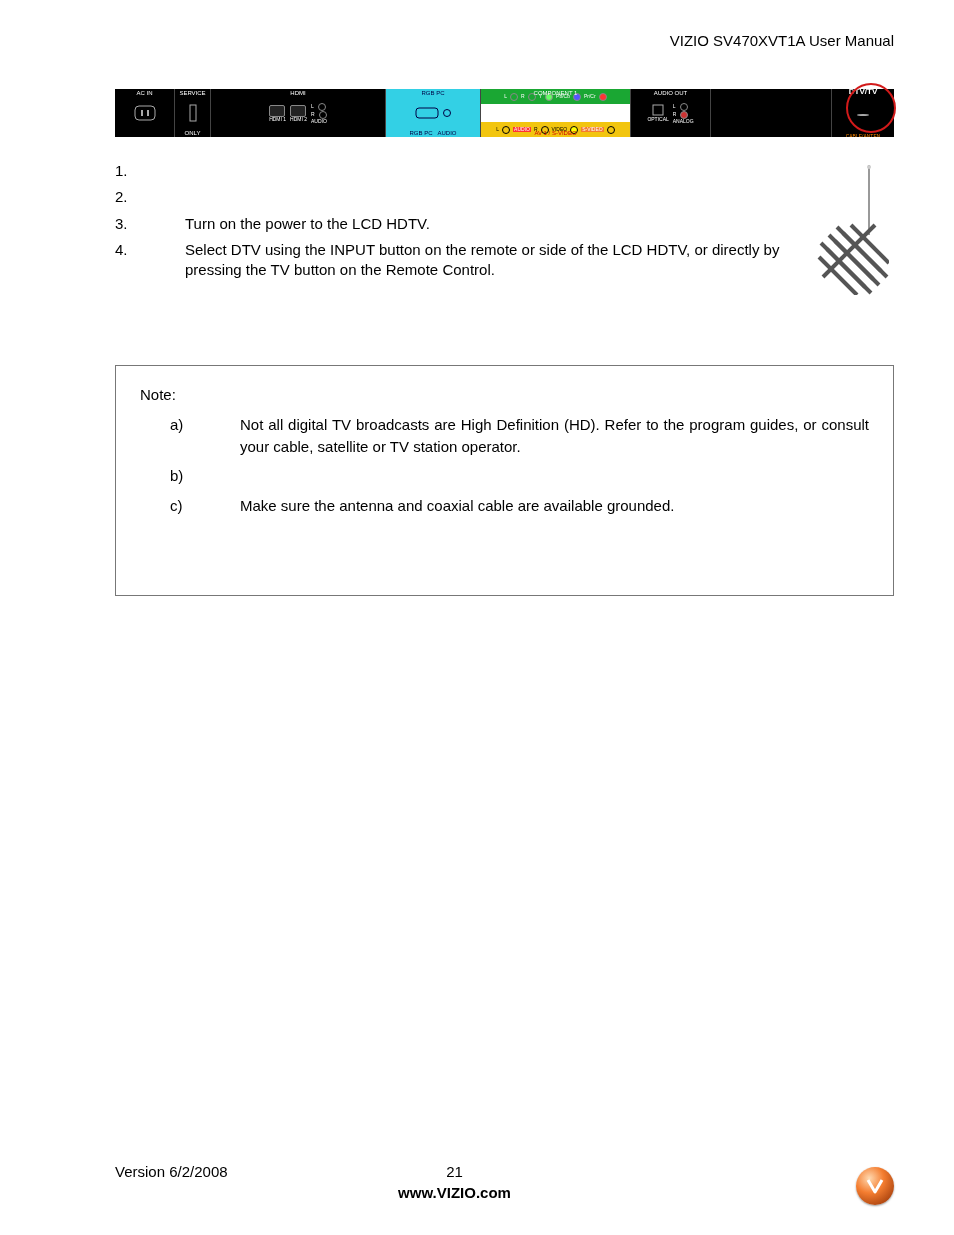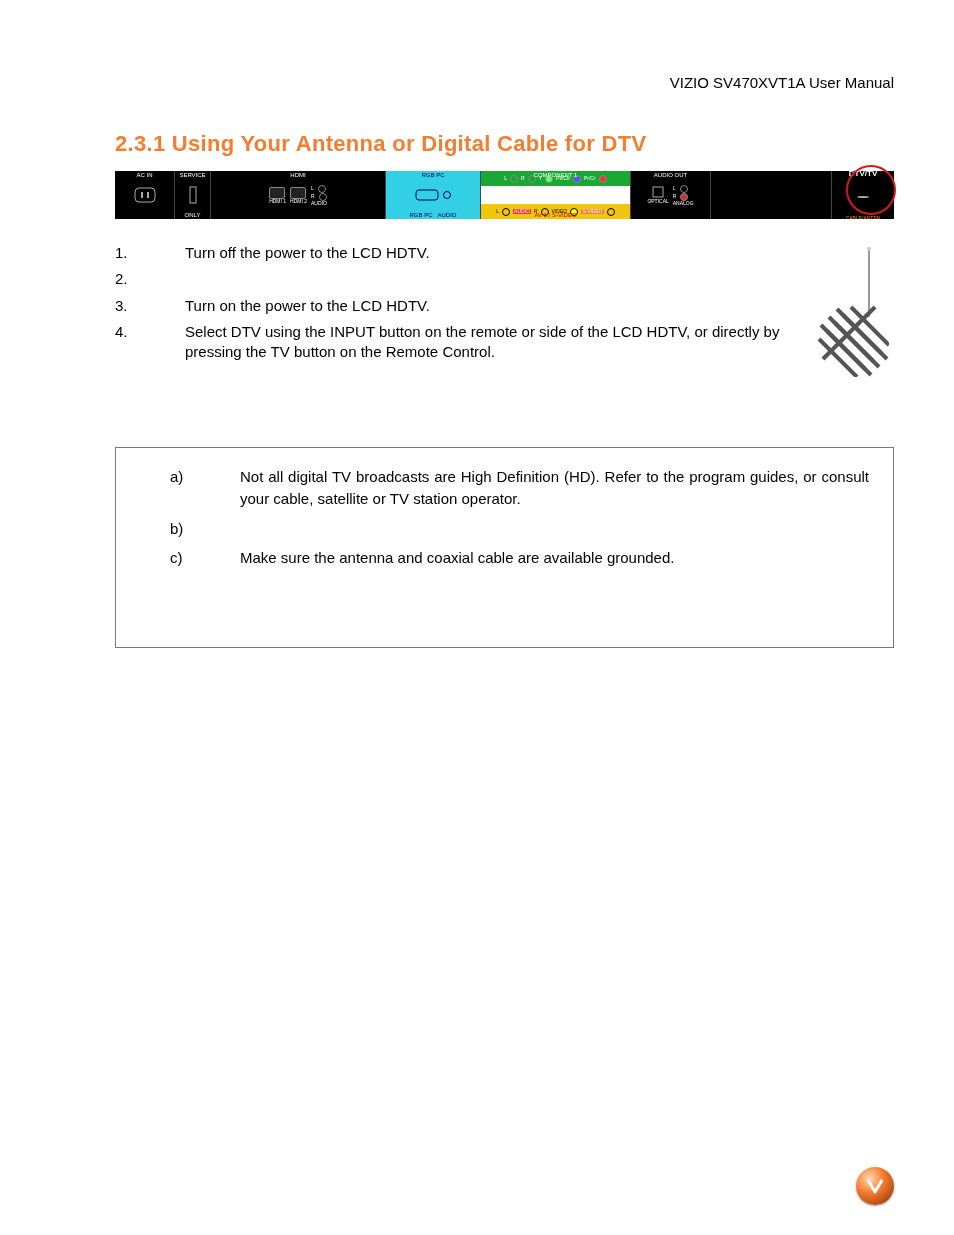--- a/index.html
+++ b/index.html
@@ -8,21 +8,21 @@
     background: #fff;
     font-family: Arial, Helvetica, sans-serif;
     font-size: 15px;
     color: #000;
     width: 954px;
     height: 1235px;
     position: relative;
     box-sizing: border-box;
   }
   .page {
-    padding: 74px 60px 40px 115px;
+    padding: 32px 60px 40px 115px;
     box-sizing: border-box;
     height: 100%;
     position: relative;
   }
   .header-right {
     text-align: right;
     font-size: 15px;
     margin-bottom: 40px;
   }
   .h23 {
@@ -165,24 +165,20 @@
   }
 </style>
 </head>
 <body>
 
 <div class="page">
 
   <div class="header-right">VIZIO SV470XVT1A User Manual</div>
 
 
-  <div class="h231">
-    <span>2.3.1</span>
-    <span>Using Your Antenna or Digital Cable for DTV</span>
-  </div>
 
   <div class="panel">
     <div class="seg black" style="width:60px;">
       <span class="lbl-top">AC IN</span>
       <svg width="22" height="16">
           <rect x="1" y="1" width="20" height="14" rx="4" fill="none" stroke="#aaa"></rect>
           <rect x="7" y="5" width="2" height="6" fill="#aaa"></rect>
           <rect x="13" y="5" width="2" height="6" fill="#aaa"></rect>
         </svg>
     </div>
@@ -282,21 +278,20 @@
       <div class="jack" style="width:10px;height:10px;border-color:#aaa"></div>
       <span class="portlabel" style="color:#f80">CABLE/ANTEN</span>
     </div>
     <div class="red-circle"></div>
   </div>
 
   <div class="steps-wrap">
     <div class="steps">
       <div class="step">
         <div class="num">1.</div>
-        <div>Turn off the power to the LCD HDTV.</div>
       </div>
       <div class="step">
         <div class="num">2.</div>
       </div>
       <div class="step">
         <div class="num">3.</div>
         <div>Turn on the power to the LCD HDTV.</div>
       </div>
       <div class="step">
         <div class="num">4.</div>
@@ -316,33 +311,42 @@
           <line x1="34" y1="68" x2="72" y2="106"></line>
           <line x1="10" y1="92" x2="48" y2="130"></line>
           <line x1="42" y1="60" x2="80" y2="98"></line>
           <line x1="14" y1="112" x2="66" y2="60"></line>
         </g>
       </svg>
     </div>
   </div>
 
   <div class="note">
+    <div class="title">Note:</div>
     <div class="note-row">
       <div class="letter">a)</div>
       <div class="txt">Not all digital TV broadcasts are High Definition (HD).  Refer to the program guides, or consult your cable, satellite or TV station operator.</div>
     </div>
     <div class="note-row">
       <div class="letter">b)</div>
     </div>
     <div class="note-row">
       <div class="letter">c)</div>
       <div class="txt">Make sure the antenna and coaxial cable are available grounded.</div>
     </div>
   </div>
 
+  <div class="footer">
+    <div class="row1">
+      <div class="version">Version 6/2/2008</div>
+      <div class="pagenum">21</div>
+      <div style="flex:1"></div>
+    </div>
+    <div class="site">www.VIZIO.com</div>
+  </div>
 
   <div class="logo">
     <svg width="20" height="20" viewBox="0 0 20 20">
         <path d="M3 4 L10 16 L17 4" fill="none" stroke="#fff" stroke-width="3" stroke-linejoin="round"></path>
       </svg>
   </div>
 
 </div>
 
 </body></html>

